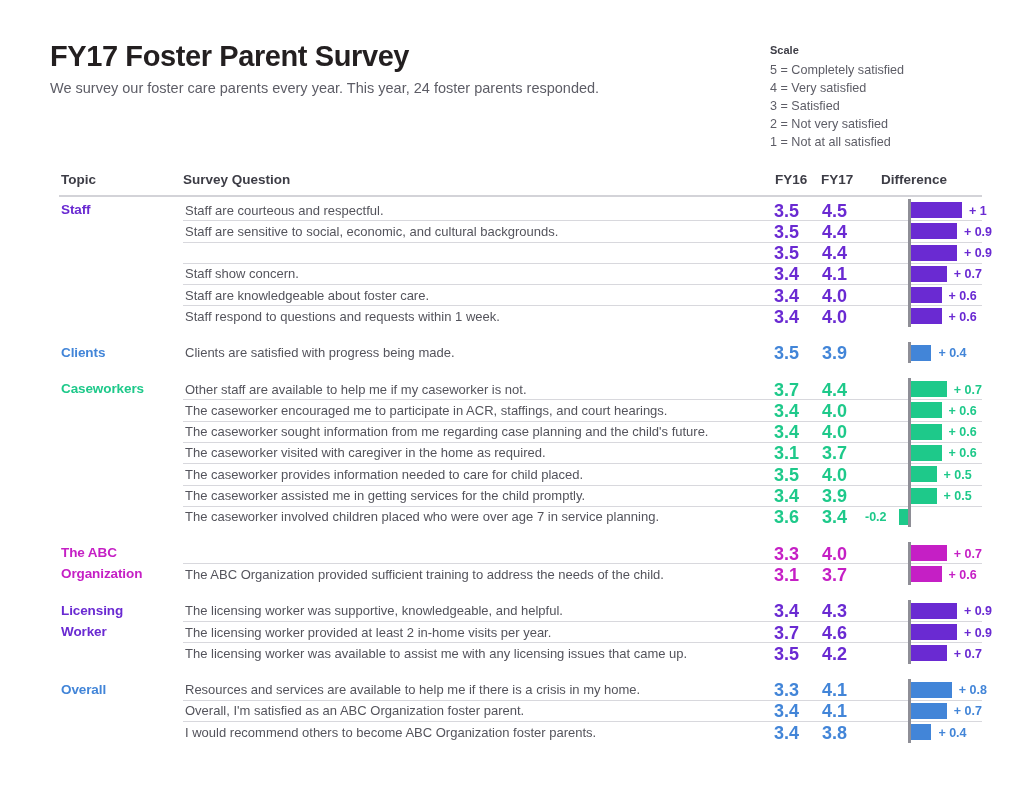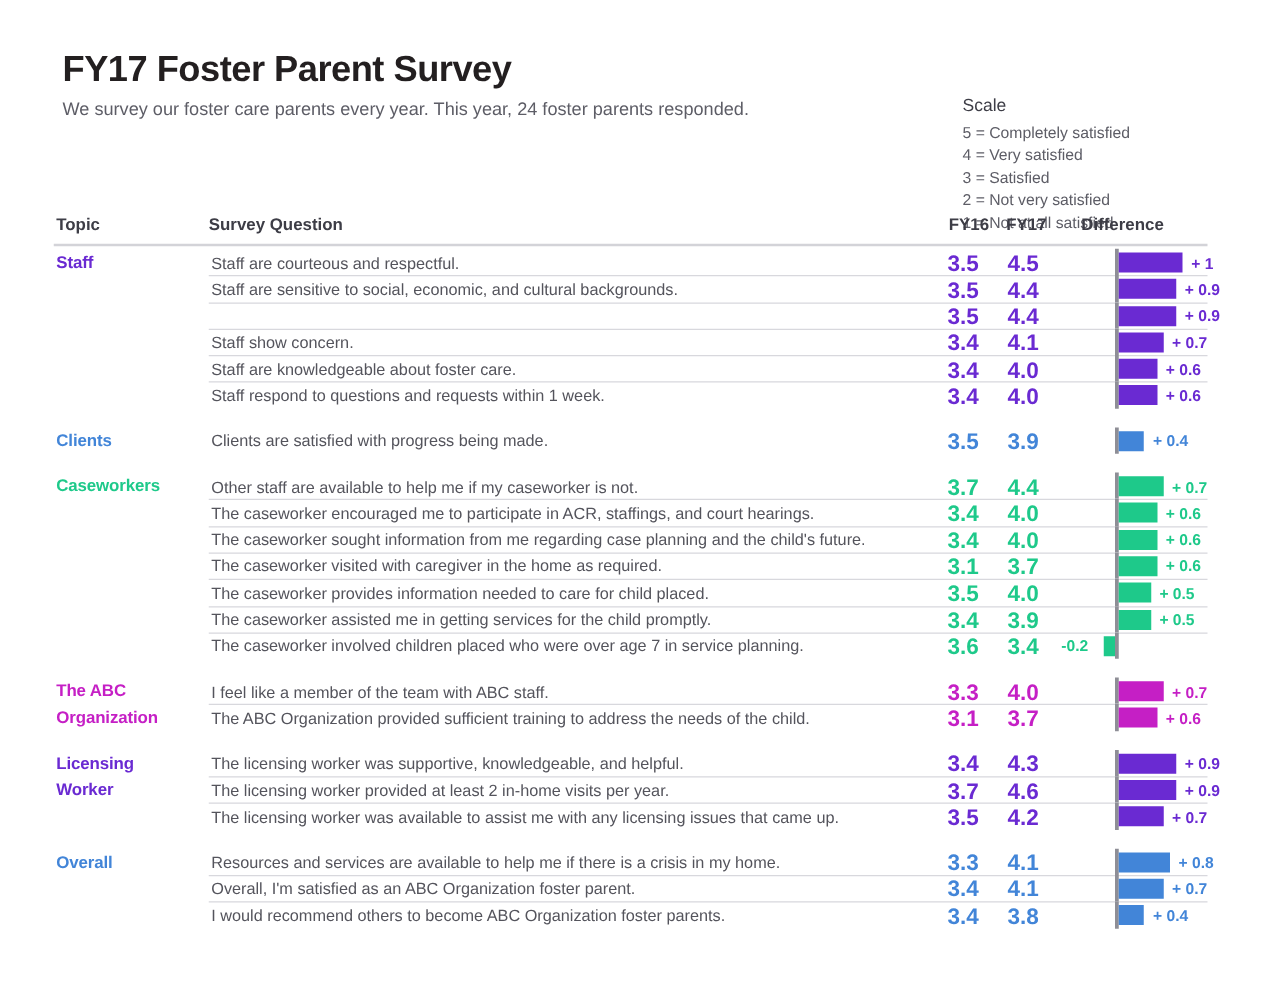--- a/index.html
+++ b/index.html
@@ -48,37 +48,36 @@
   }
 
   
   .scale {
     position: absolute;
     left: 770px;
     top: 44px;
     width: 230px;
   }
   .scale-title {
-    font-size: 14px;
-    font-weight: normal;
+    font-size: 11px;
+    font-weight: bold;
     color: #3d3d46;
     margin-bottom: 5px;
-    margin-top: 32px;
   }
   .scale-item {
     font-size: 12.6px;
     color: #5d5d66;
     line-height: 18px;
     white-space: nowrap;
   }
 
   
   .table {
     position: absolute;
-    left: 43px;
+    left: 59px;
     top: 172px;
     width: 925px;
   }
   .thead {
     position: relative;
     height: 22px;
   }
   .th {
     position: absolute;
     font-size: 13.5px;
@@ -376,21 +375,20 @@
               <div class="zero-line" style="background: rgb(142, 142, 150);"></div>
               <div class="bar neg" style="background: rgb(30, 201, 138); width: 9px; left: 42px;"></div>
               <div class="difflabel" style="color: rgb(30, 201, 138); left: 8px;">-0.2</div>
             </div>
           </div>
         </div>
         <div class="section">
           <div class="row">
             <div class="topic" style="color: rgb(197, 31, 197);">The ABC</div>
             <div class="topic line2" style="color: rgb(197, 31, 197);">Organization</div>
-            <div class="question">I feel like a member of the team with ABC staff.</div>
             <div class="fy fy16" style="color: rgb(197, 31, 197);">3.3</div>
             <div class="fy fy17" style="color: rgb(197, 31, 197);">4.0</div>
             <div class="bar-area">
               <div class="zero-line" style="background: rgb(142, 142, 150);"></div>
               <div class="bar pos" style="background: rgb(197, 31, 197); width: 35.7px;"></div>
               <div class="difflabel" style="color: rgb(197, 31, 197); left: 96.7px;">+ 0.7</div>
             </div>
           </div>
           <div class="row">
             <div class="rule"></div>

